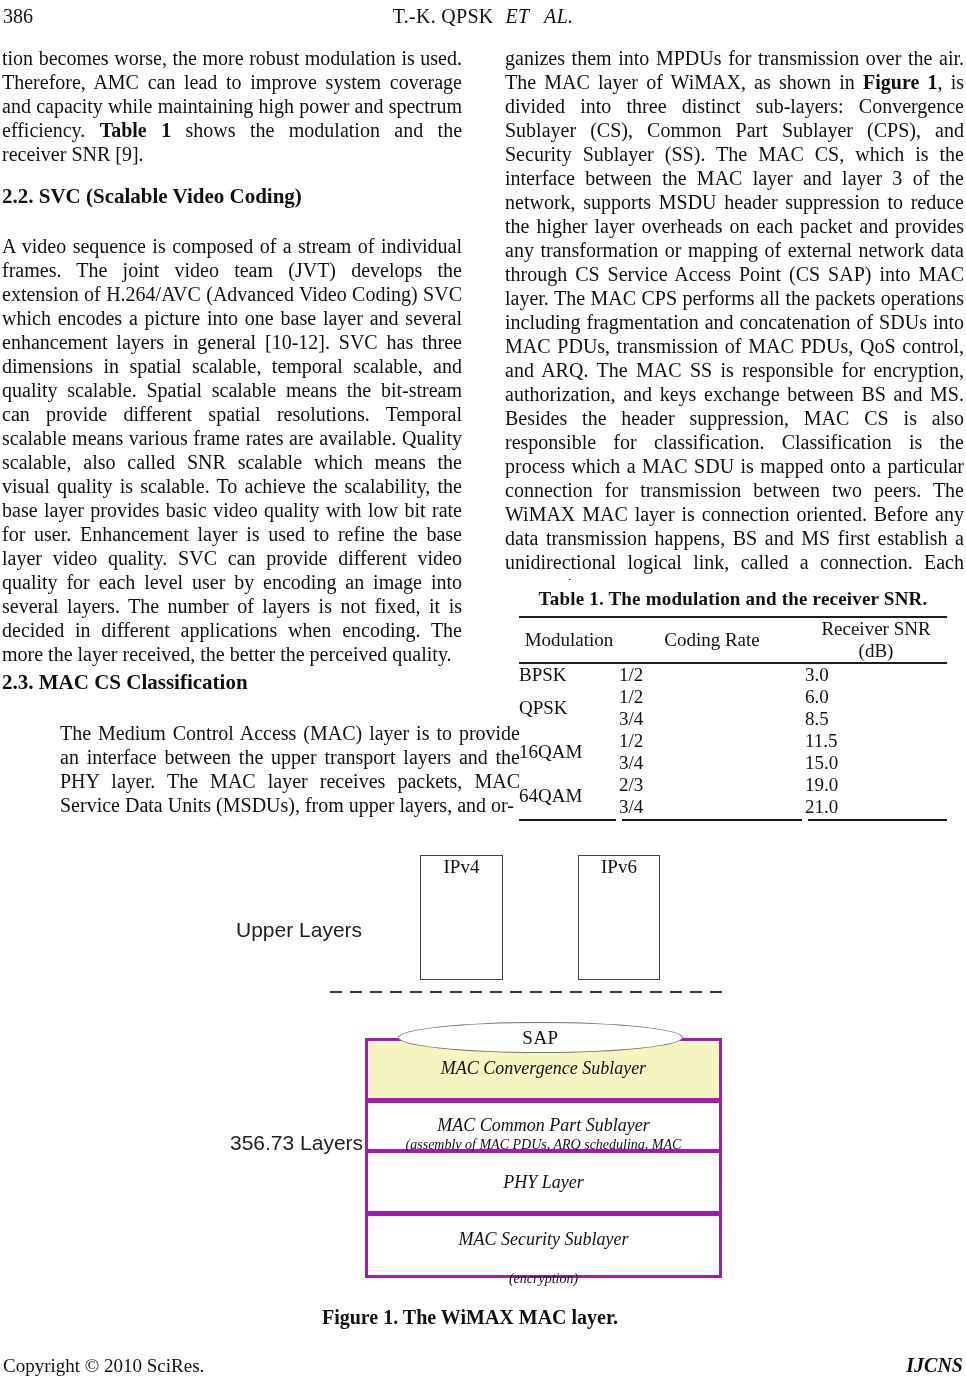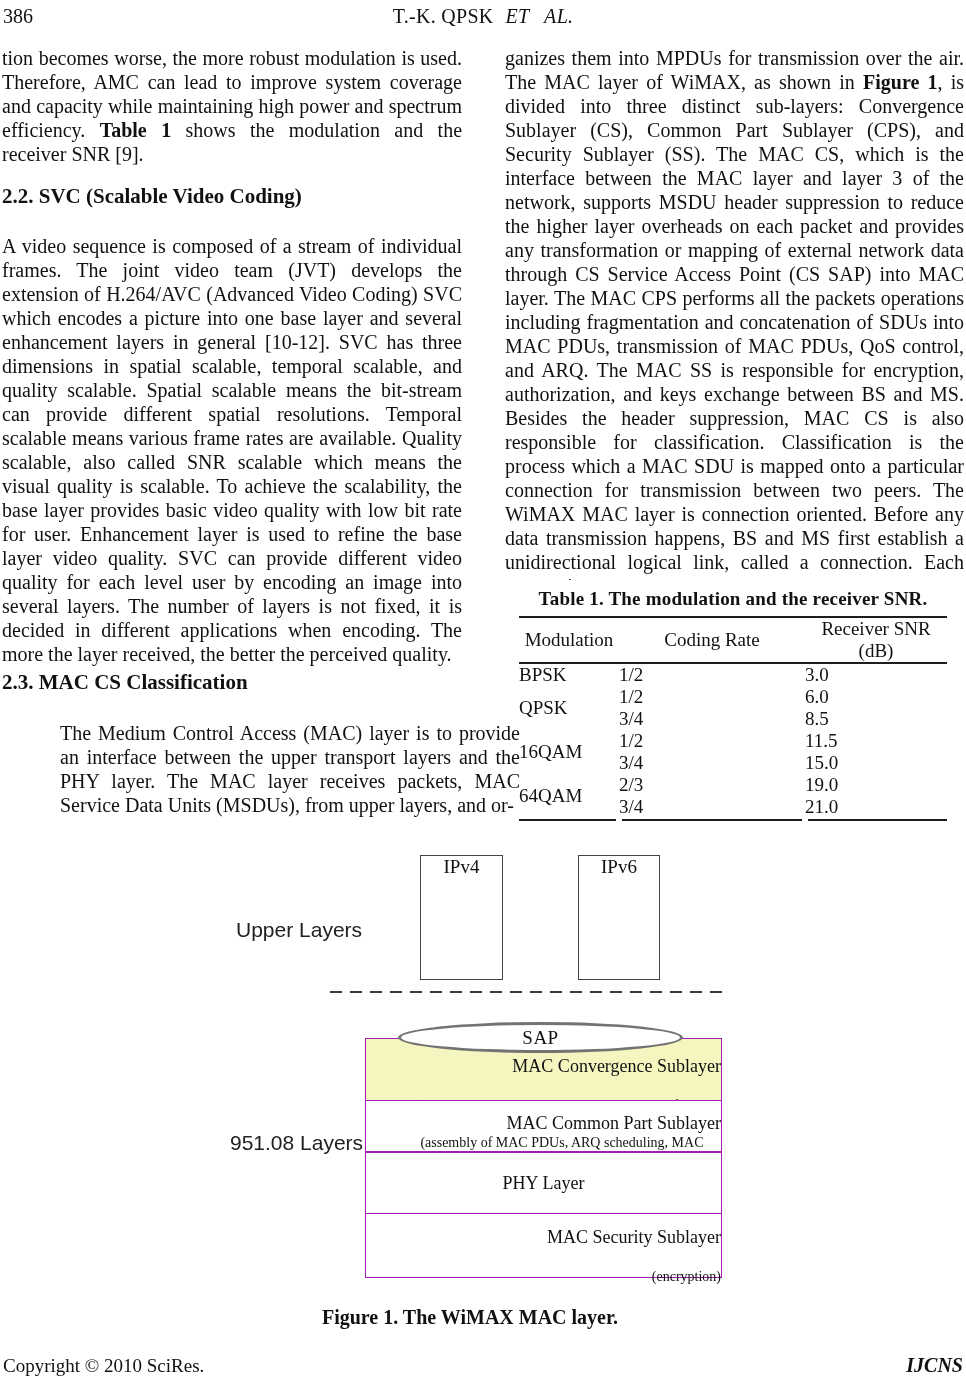--- a/index.html
+++ b/index.html
@@ -28,30 +28,30 @@
   table.snr td { text-align:left; height:22px; line-height:22px; vertical-align:middle; }
   .bottom-rule { display:flex; gap:6px; margin-top:1px; }
   .bottom-rule span { height:2px; background:#1d1d1d; display:block; }
   .seg1 { width:97px; } .seg2 { width:180px; } .seg3 { width:139px; }
 
   
   .fig-label { position:absolute; font-family:"Liberation Sans","DejaVu Sans",sans-serif; font-size:21px; color:#222; white-space:nowrap; }
   .proto-box { position:absolute; border:1px solid #444; background:#fff; display:flex; align-items:flex-start; justify-content:center; font-size:19px; }
   .dashed-sep { position:absolute; height:2px; background:repeating-linear-gradient(90deg,#3a3a3a 0 12px,transparent 12px 20px); }
   .stack { position:absolute; left:365px; top:1038px; width:357px; }
-  .layer-box { position:relative; border:1px solid #a21caf; background:#fff; text-align:right; }
+  .layer-box { position:relative; border:3px solid #a21caf; background:#fff; text-align:center;font-style:italic; }
   .layer-box + .layer-box { margin-top:-1px; }
   .layer-title { font-size:18px; line-height:21px; }
   .layer-sub { font-size:14px; line-height:17px;margin-top:20px; }
   .layer-sub.narrow { max-width:320px; margin:0 auto; }
   .box-cs  { height:63px; padding-top:17px; }
   .box-cps { height:52px; padding-top:12px; }
   .box-ss  { height:65px; padding-top:13px; }
   .box-phy { height:63px; border-top-width:2px; display:flex; align-items:center; justify-content:center; }
-  .sap-ellipse { position:absolute; left:398px; top:1022px; width:285px; height:31px; background:#fff; border:3px solid #737373; border-radius:50%; display:flex; align-items:center; justify-content:center; font-size:19px; z-index:2; letter-spacing:0.5px; }
+  .sap-ellipse { position:absolute; left:398px; top:1022px; width:285px; height:31px; background:#fff; border:1px solid #737373; border-radius:50%; display:flex; align-items:center; justify-content:center; font-size:19px; z-index:2; letter-spacing:0.5px; }
   .fig-caption { position:absolute; left:0; top:1306px; width:940px; text-align:center; font-weight:bold; font-size:20px; }
 
   
   .footer-left { position:absolute; left:3px; top:1355px; font-size:19px; }
   .footer-right { position:absolute; right:3px; top:1354px; font-size:20px; font-weight:bold; font-style:italic; }
 </style>
 </head>
 <body>
 
 <div class="page">
@@ -138,21 +138,21 @@
   <div class="proto-box" style="left:578px; top:855px; width:82px; height:125px;">
     <span>IPv6</span>
   </div>
 
   <div class="dashed-sep" style="left:330px; top:991px; width:400px;"></div>
 
   <div class="sap-ellipse">
     <span>SAP</span>
   </div>
 
-  <div class="fig-label" style="left:230px; top:1131px;">951.08 Layers</div>
+  <div class="fig-label" style="left:230px; top:1131px;">356.73 Layers</div>
 
   <div class="stack">
     <div class="layer-box box-cs" style="background: rgb(245, 245, 192);">
       <div class="layer-title">MAC Convergence Sublayer</div>
       <div class="layer-sub">(header suppression and SFID and CID identification)</div>
     </div>
     <div class="layer-box box-cps">
       <div class="layer-title">MAC Common Part Sublayer</div>
       <div class="layer-sub narrow">(assembly of MAC PDUs, ARQ scheduling, MAC management)</div>
     </div>

